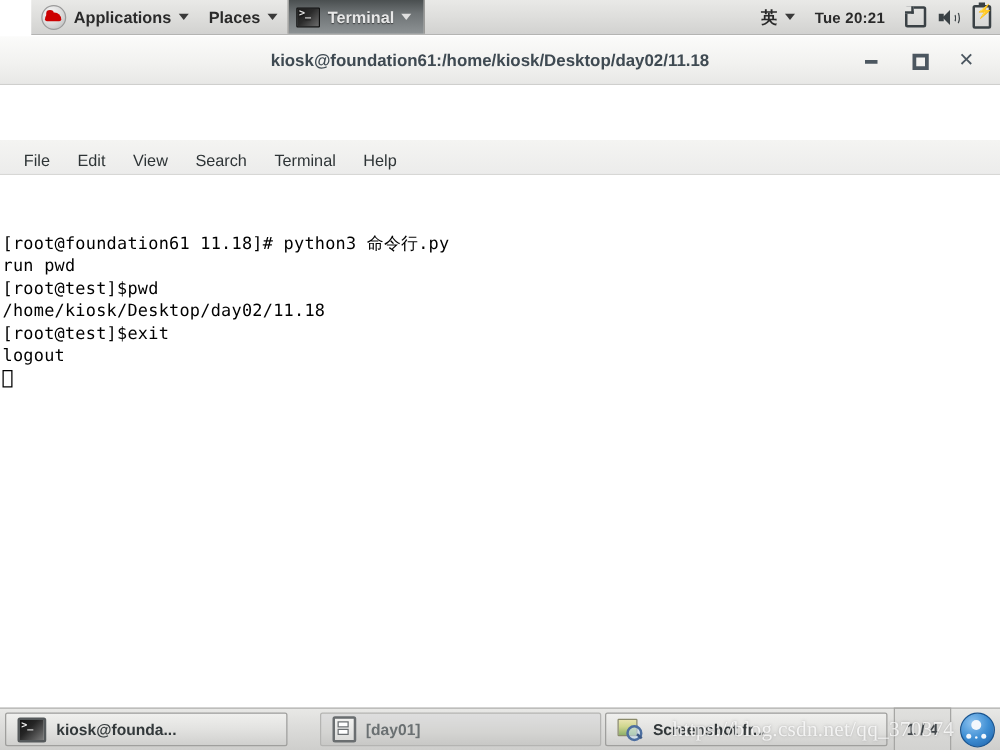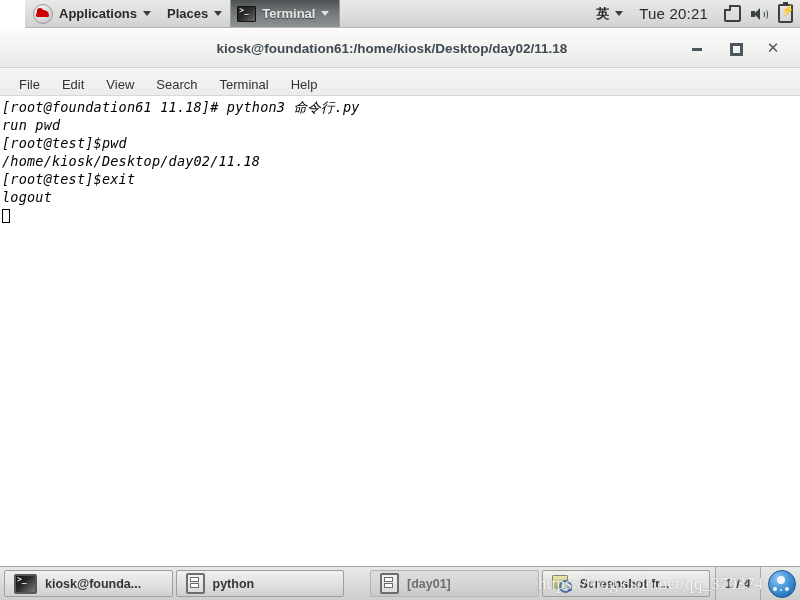--- a/index.html
+++ b/index.html
@@ -113,22 +113,22 @@
     line-height: 10px;
   }
 
   .ime-label {
     font-size: 13px;
     font-weight: bold;
     color: #2a2a2a;
   }
 
   .clock {
-    font-weight: normal;
-    font-size: 15px;
+    font-weight: bold;
+    font-size: 12px;
     color: #2a2a2a;
     letter-spacing: 0.2px;
   }
 
   .status-icon { display: inline-block; }
 
   
   .icon-display {
     width: 13px; height: 13px;
     border: 2px solid #3a4145;
@@ -200,20 +200,21 @@
 
   
   #term-window {
     position: absolute;
     top: 29px; left: 0;
     width: 800px;
     height: 537px;
     background: #ffffff;
     display: flex;
     flex-direction: column;
+    gap: 44px;
   }
 
   #titlebar {
     height: 38px;
     background: linear-gradient(to bottom, #fbfbfa 0%, #f2f2f0 55%, #e8e8e6 100%);
     border-bottom: 1px solid #cfcfcd;
     display: flex;
     align-items: center;
     position: relative;
     flex: none;
@@ -289,21 +290,20 @@
     position: relative;
   }
 
   .term-line {
     font-family: "DejaVu Sans Mono", monospace;
     font-size: 13.5px;
     line-height: 18px;
     color: #000000;
     white-space: pre;
     letter-spacing: 0.2px;
-    font-style: italic;
   }
   .cursor-box {
     display: inline-block;
     width: 8px;
     height: 14px;
     border: 1px solid #000;
     vertical-align: -3px;
     box-sizing: border-box;
   }
 
@@ -553,24 +553,20 @@
   </div>
 
   <div id="taskbar">
 
     <div class="task-btn">
       <span class="tb-term-icon"></span>
       <span class="task-label">kiosk@founda...</span>
     </div>
 
 
-    <div class="task-btn">
-      <span class="tb-files-icon"></span>
-      <span class="task-label">python</span>
-    </div>
 
     <div class="task-btn inactive">
       <span class="tb-files-icon"></span>
       <span class="task-label">[day01]</span>
     </div>
 
     <div class="task-btn">
       <span class="tb-shot-icon">
         <span class="pic"></span>
           <span class="glass"></span>

